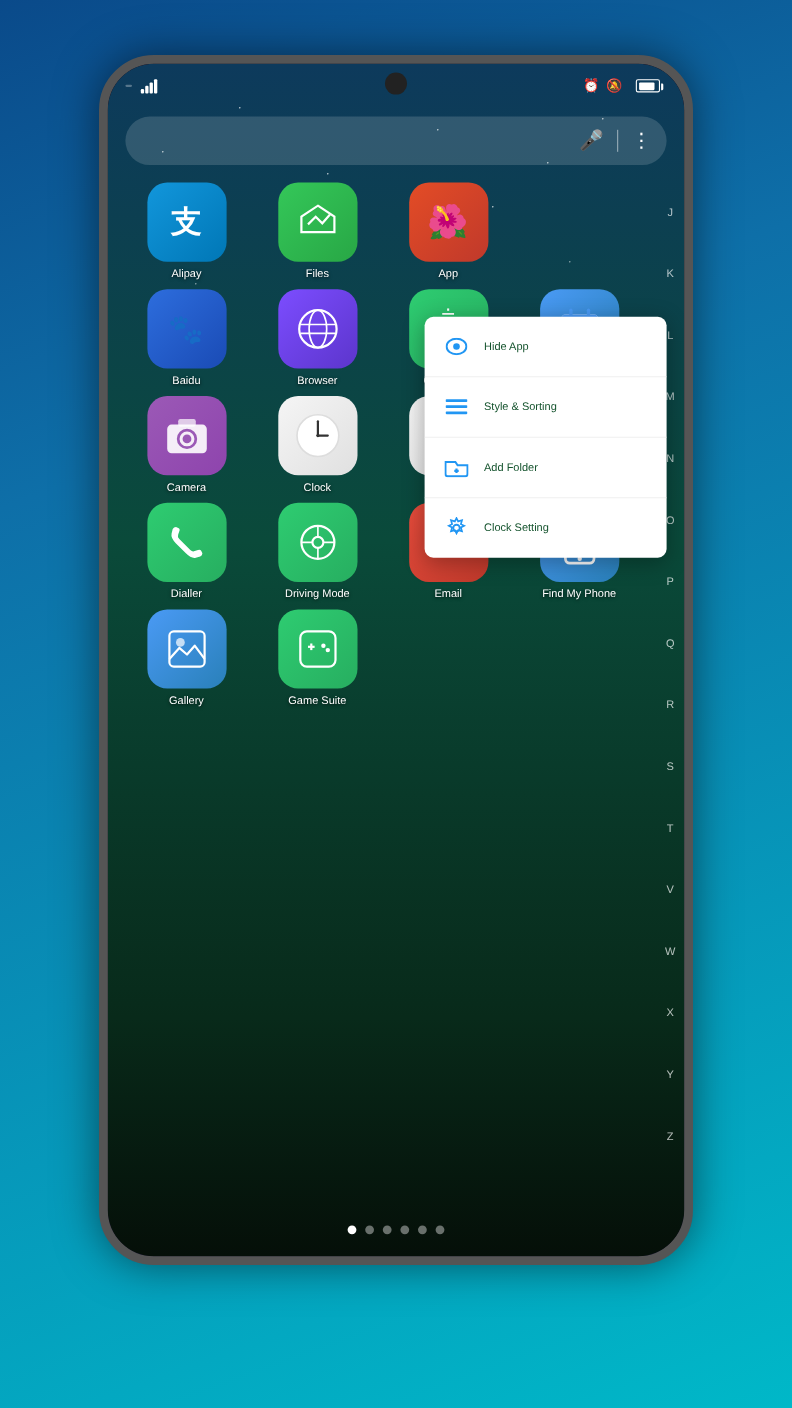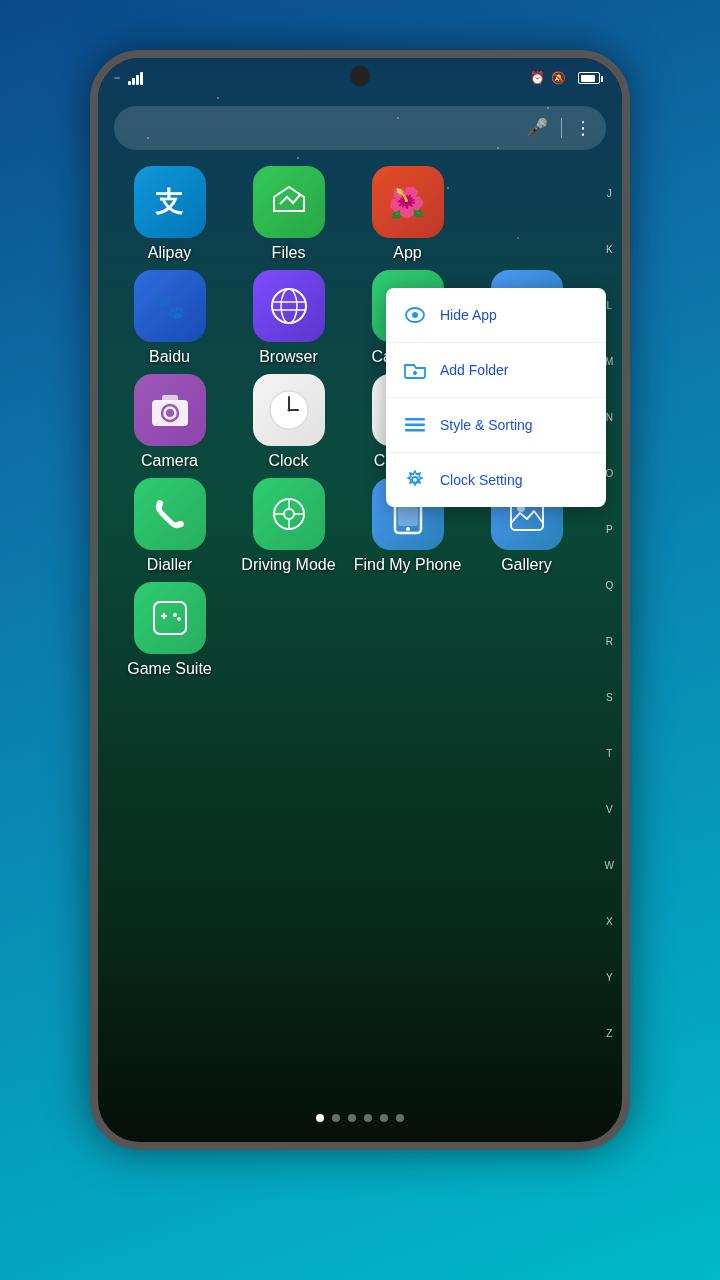--- a/index.html
+++ b/index.html
@@ -172,21 +172,21 @@
       display: flex;
       align-items: center;
       justify-content: center;
       font-size: 28px;
       color: white;
       position: relative;
       overflow: hidden;
     }
     .app-label {
       color: white;
-      font-size: 16px;
+      font-size: 10px;
       text-align: center;
       text-shadow: 0 1px 3px rgba(0,0,0,0.8);
     }
     
     .icon-alipay { background: linear-gradient(135deg, #1296db, #0077b6); }
     .icon-amap { background: linear-gradient(135deg, #34c759, #28a745); }
     .icon-app { background: linear-gradient(135deg, #e34c26, #c0392b); }
     .icon-baidu { background: linear-gradient(135deg, #2d6ddd, #1a4bb5); }
     .icon-browser { background: linear-gradient(135deg, #7c4dff, #5c35cc); }
     .icon-calculator { background: linear-gradient(135deg, #2ecc71, #27ae60); }
@@ -266,22 +266,22 @@
     .menu-icon {
       width: 22px;
       height: 22px;
       display: flex;
       align-items: center;
       justify-content: center;
       color: #2196F3;
       font-size: 16px;
     }
     .menu-text {
-      font-size: 14px;
-      color: #1d4ed8;
+      font-size: 10px;
+      color: #14532d;
       font-weight: 400;
     }
     
     .signal-bars {
       display: flex;
       align-items: flex-end;
       gap: 1px;
     }
     .signal-bar {
       width: 3px;
@@ -455,20 +455,29 @@
             <svg width="38" height="38" viewBox="0 0 38 38">
       <circle cx="19" cy="19" r="15" fill="none" stroke="white" stroke-width="2"></circle>
       <circle cx="19" cy="19" r="5" fill="none" stroke="white" stroke-width="2"></circle>
       <line x1="19" y1="4" x2="19" y2="14" stroke="white" stroke-width="1.5"></line>
       <line x1="19" y1="24" x2="19" y2="34" stroke="white" stroke-width="1.5"></line>
       <line x1="4" y1="19" x2="14" y2="19" stroke="white" stroke-width="1.5"></line>
       <line x1="24" y1="19" x2="34" y2="19" stroke="white" stroke-width="1.5"></line>
     </svg>
           </div>
     <span class="app-label">Driving Mode</span>
+  </div>
+        <div class="app-item">
+    <div class="app-icon icon-email">
+            <svg width="40" height="30" viewBox="0 0 40 30">
+      <rect x="2" y="2" width="36" height="26" rx="3" fill="white" opacity="0.9"></rect>
+      <polyline points="2,4 20,18 38,4" fill="none" stroke="#e74c3c" stroke-width="2"></polyline>
+    </svg>
+          </div>
+    <span class="app-label">Email</span>
   </div>
         <div class="app-item">
     <div class="app-icon icon-findmyphone">
             <svg width="30" height="42" viewBox="0 0 30 42">
       <rect x="2" y="2" width="26" height="38" rx="4" fill="none" stroke="white" stroke-width="2.5"></rect>
       <rect x="5" y="7" width="20" height="26" rx="2" fill="white" opacity="0.3"></rect>
       <circle cx="15" cy="36" r="2" fill="white"></circle>
     </svg>
           </div>
     <span class="app-label">Find My Phone</span>
@@ -521,37 +530,37 @@
     <div class="menu-icon">
             <svg width="20" height="16" viewBox="0 0 20 16">
               <ellipse cx="10" cy="8" rx="9" ry="7" fill="none" stroke="#2196F3" stroke-width="1.8"></ellipse>
               <circle cx="10" cy="8" r="3" fill="#2196F3"></circle>
             </svg>
           </div>
     <span class="menu-text">Hide App</span>
   </div>
         <div class="menu-item">
     <div class="menu-icon">
+            <svg width="20" height="16" viewBox="0 0 20 16">
+              <rect x="0" y="1" width="20" height="2.5" rx="1" fill="#2196F3"></rect>
+              <rect x="0" y="6.5" width="20" height="2.5" rx="1" fill="#2196F3"></rect>
+              <rect x="0" y="12" width="20" height="2.5" rx="1" fill="#2196F3"></rect>
+            </svg>
+          </div>
+    <span class="menu-text">Style &amp; Sorting</span>
+  </div>
+        <div class="menu-item">
+    <div class="menu-icon">
             <svg width="22" height="18" viewBox="0 0 22 18">
               <path d="M1 4 L1 15 Q1 17 3 17 L19 17 Q21 17 21 15 L21 7 L12 7 L10 4 Z" fill="none" stroke="#2196F3" stroke-width="1.8"></path>
               <line x1="11" y1="10" x2="11" y2="14" stroke="#2196F3" stroke-width="2"></line>
               <line x1="9" y1="12" x2="13" y2="12" stroke="#2196F3" stroke-width="2"></line>
             </svg>
           </div>
     <span class="menu-text">Add Folder</span>
-  </div>
-        <div class="menu-item">
-    <div class="menu-icon">
-            <svg width="20" height="16" viewBox="0 0 20 16">
-              <rect x="0" y="1" width="20" height="2.5" rx="1" fill="#2196F3"></rect>
-              <rect x="0" y="6.5" width="20" height="2.5" rx="1" fill="#2196F3"></rect>
-              <rect x="0" y="12" width="20" height="2.5" rx="1" fill="#2196F3"></rect>
-            </svg>
-          </div>
-    <span class="menu-text">Style &amp; Sorting</span>
   </div>
         <div class="menu-item">
     <div class="menu-icon">
             <svg width="20" height="20" viewBox="0 0 20 20">
               <circle cx="10" cy="10" r="3" fill="none" stroke="#2196F3" stroke-width="1.8"></circle>
               <path d="M10 1 L11.5 4 L15 3 L14 6.5 L17 8 L14 9.5 L15 13 L11.5 12 L10 15 L8.5 12 L5 13 L6 9.5 L3 8 L6 6.5 L5 3 L8.5 4 Z" fill="none" stroke="#2196F3" stroke-width="1.5"></path>
             </svg>
           </div>
     <span class="menu-text">Clock Setting</span>
   </div>

